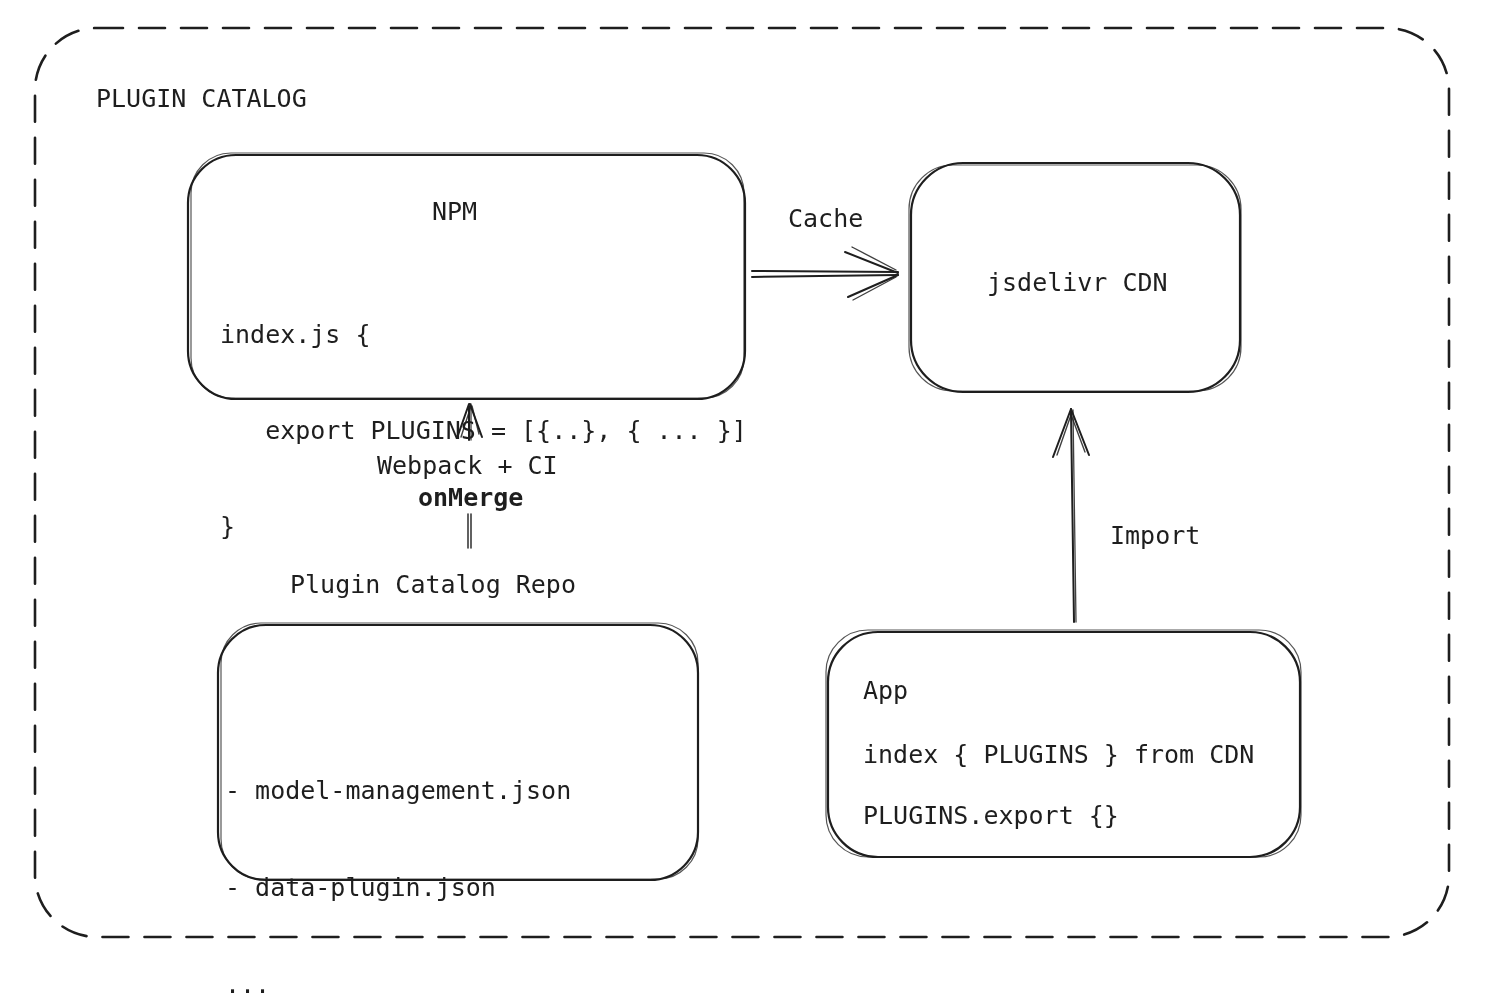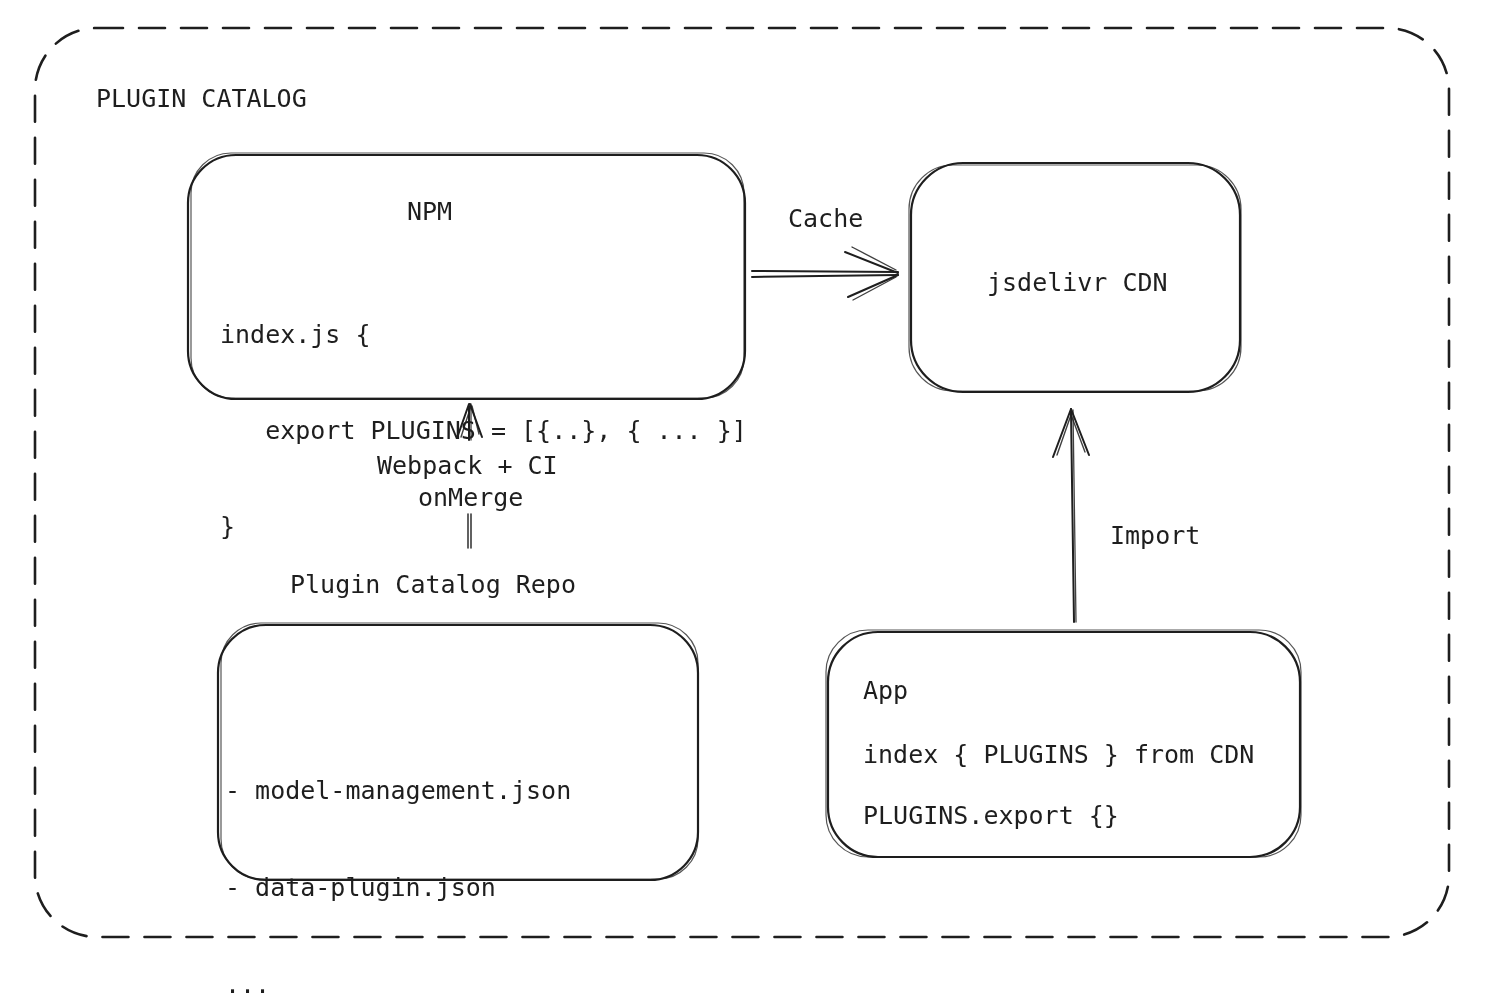--- a/index.html
+++ b/index.html
@@ -74,33 +74,33 @@
       <path d="M1073,410 L1076,622" stroke-width="1.3" opacity="0.85"></path>
       <path d="M1053,457 L1071,409"></path>
       <path d="M1057,455 L1072,412" stroke-width="1.4" opacity="0.85"></path>
       <path d="M1089,455 L1071,409"></path>
       <path d="M1085,452 L1070,412" stroke-width="1.4" opacity="0.85"></path>
     </g>
   </svg>
 
   <div class="txt" style="left:96px;top:83px;">PLUGIN CATALOG</div>
 
-  <div class="txt" style="left:407px;top:196px;">NPM</div>
+  <div class="txt" style="left:432px;top:196px;">NPM</div>
   <div class="txt code-block" style="left:220px;top:255px;">
     <div>index.js {</div>
     <div>   export PLUGINS = [{..}, { ... }]</div>
     <div>}</div>
   </div>
 
   <div class="txt" style="left:788px;top:203px;">Cache</div>
 
   <div class="txt" style="left:987px;top:267px;">jsdelivr CDN</div>
 
   <div class="txt" style="left:377px;top:450px;">Webpack + CI</div>
-  <div class="txt" style="left:418px;top:482px;">onMerge</div>
+  <div class="txt" style="left:418px;top:482px;font-weight:bold;">onMerge</div>
 
   <div class="txt" style="left:290px;top:569px;">Plugin Catalog Repo</div>
   <div class="txt list-block" style="left:225px;top:710px;">
     <div>- model-management.json</div>
     <div>- data-plugin.json</div>
     <div>...</div>
   </div>
 
   <div class="txt" style="left:1110px;top:520px;text-align:right;">Import</div>
 

